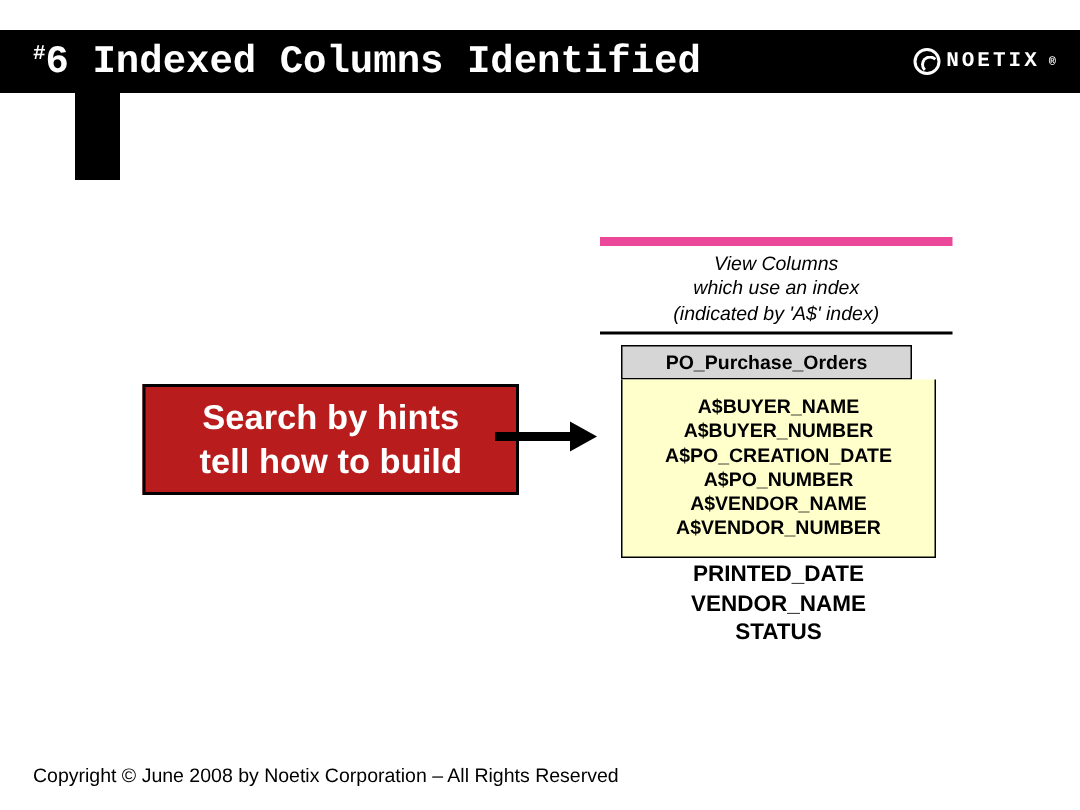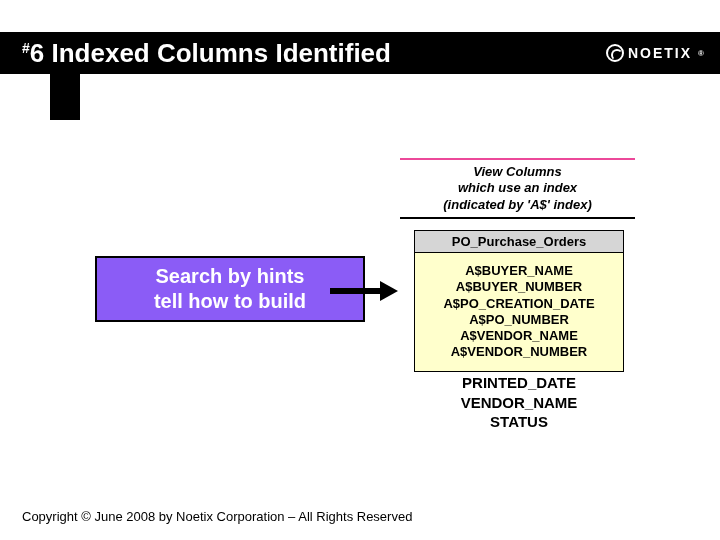--- a/index.html
+++ b/index.html
@@ -6,27 +6,28 @@
   body {
     width: 720px;
     height: 540px;
     background: #ffffff;
     font-family: Arial, Helvetica, sans-serif;
     position: relative;
     overflow: hidden;
   }
   .header-bar {
     position: absolute;
-    top: 32px;
+    top: 20px;
     left: 0;
     width: 720px;
     height: 42px;
     background: #000000;
     display: flex;
     align-items: center;
+    font-family: Liberation Mono, monospace;
   }
   .title {
     font-size: 26px;
     font-weight: bold;
     color: #ffffff;
     padding-left: 22px;
   }
   .title .sup {
     font-size: 14px;
     vertical-align: top;
@@ -75,34 +76,34 @@
     left: 50px;
     width: 30px;
     height: 58px;
     background: #000000;
   }
   .caption-box {
     position: absolute;
     top: 158px;
     left: 400px;
     width: 235px;
-    border-top: 2px solid #ec4899;
+    border-top: 6px solid #ec4899;
     border-bottom: 2px solid #000;
     text-align: center;
     font-style: italic;
-    font-weight: bold;
+    font-weight: normal;
     font-size: 13px;
     padding: 4px 6px;
     line-height: 1.25;
   }
   .table-header {
     position: absolute;
     top: 230px;
     left: 414px;
-    width: 210px;
+    width: 194px;
     background: #d6d6d6;
     border: 1px solid #000;
     text-align: center;
     font-weight: bold;
     font-size: 13px;
     padding: 3px 0;
   }
   .indexed-block {
     position: absolute;
     top: 253px;
@@ -125,27 +126,27 @@
     text-align: center;
     font-weight: bold;
     font-size: 15px;
     padding: 8px 4px;
     line-height: 1.3;
   }
   .hint-box {
     position: absolute;
     top: 256px;
     left: 95px;
-    width: 270px;
-    background: #8b5cf6;
+    width: 251px;
+    background: #b91c1c;
     color: #fff;
     border: 2px solid #000;
     text-align: center;
     font-weight: bold;
-    font-size: 20px;
+    font-size: 23px;
     padding: 6px 8px;
     line-height: 1.25;
   }
   .arrow {
     position: absolute;
     top: 282px;
     left: 330px;
     width: 70px;
     height: 18px;
   }

